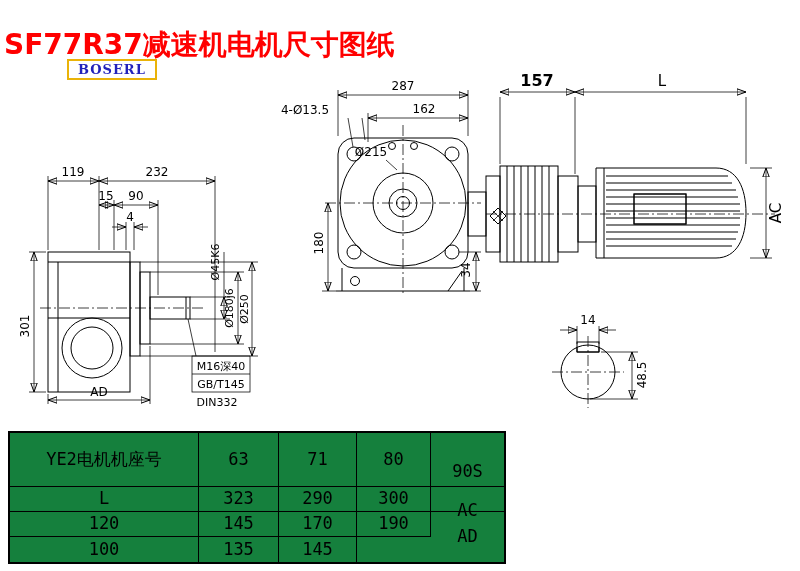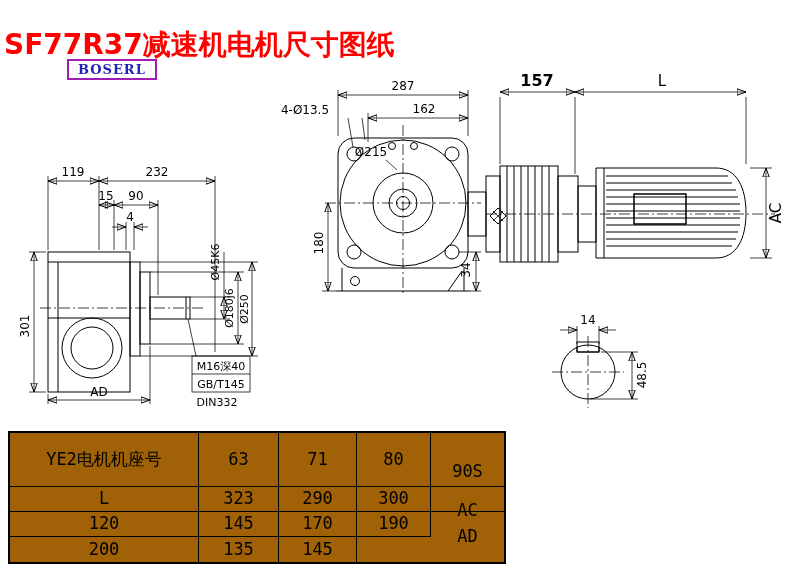--- a/index.html
+++ b/index.html
@@ -1,36 +1,36 @@
 <!DOCTYPE html>
 <html><head>
 <meta charset="utf-8">
 <style>
   html,body{margin:0;padding:0;background:#fff;}
   #stage{position:relative;width:800px;height:571px;background:#fff;overflow:hidden;
          font-family:"DejaVu Sans",sans-serif;}
   
   #title{position:absolute;left:4px;top:2px;font-size:28px;font-weight:bold;color:#ff0000;
          letter-spacing:0px;white-space:nowrap;margin-top:24px;}
-  #brand{position:absolute;left:67px;top:59px;border:2px solid #a21caf;color:#2222bb;
+  #brand{position:absolute;left:67px;top:59px;border:2px solid #eab308;color:#2222bb;
          font-family:"DejaVu Serif",serif;font-weight:bold;font-size:13px;
          padding:1px 9px;letter-spacing:1px;background:#fff;}
   
   svg{position:absolute;left:0;top:0;}
   svg line,svg path,svg rect,svg circle,svg polyline,svg polygon{stroke:#000;fill:none;stroke-width:1;}
   svg .thin{stroke-width:0.75;}
   svg .cl{stroke-width:0.75;stroke-dasharray:11 3 2 3;}
   svg text{stroke:none;fill:#000;font-family:"DejaVu Sans",sans-serif;font-size:12px;text-anchor:middle;}
   svg text.sm{font-size:11px;}
   svg text.big{font-size:15px;}
   svg text.bold{font-weight:bold;font-size:16px;}
   
   #spec-table{position:absolute;left:8px;top:431px;width:494px;border:2px solid #000;
       display:grid;grid-template-columns:189px 80px 78px 74px 73px;
-      grid-template-rows:54px 25px 25px 25px;background:#a16207;
+      grid-template-rows:54px 25px 25px 25px;background:#15803d;
       font-family:"DejaVu Sans Mono","DejaVu Sans",monospace;font-size:17px;color:#000;text-align:right;}
   #spec-table .cell{border-right:1px solid #000;border-bottom:1px solid #000;
       display:flex;align-items:center;justify-content:center;flex-direction:column;line-height:1.25;}
   #spec-table .cell:nth-child(5n){border-right:none;margin-top:24px;}
   #spec-table .cell.last-row{border-bottom:none;}
 </style>
 </head>
 <body>
 
 <div id="stage">
@@ -244,18 +244,18 @@
     <div class="cell">290</div>
     <div class="cell">300</div>
 
     <div class="cell label">AC</div>
     <div class="cell">120</div>
     <div class="cell">145</div>
     <div class="cell">170</div>
     <div class="cell">190</div>
 
     <div class="cell label last-row">AD</div>
-    <div class="cell last-row">200</div>
+    <div class="cell last-row">100</div>
     <div class="cell last-row">135</div>
     <div class="cell last-row">145</div>
   </div>
 
 </div>
 
 </body></html>

